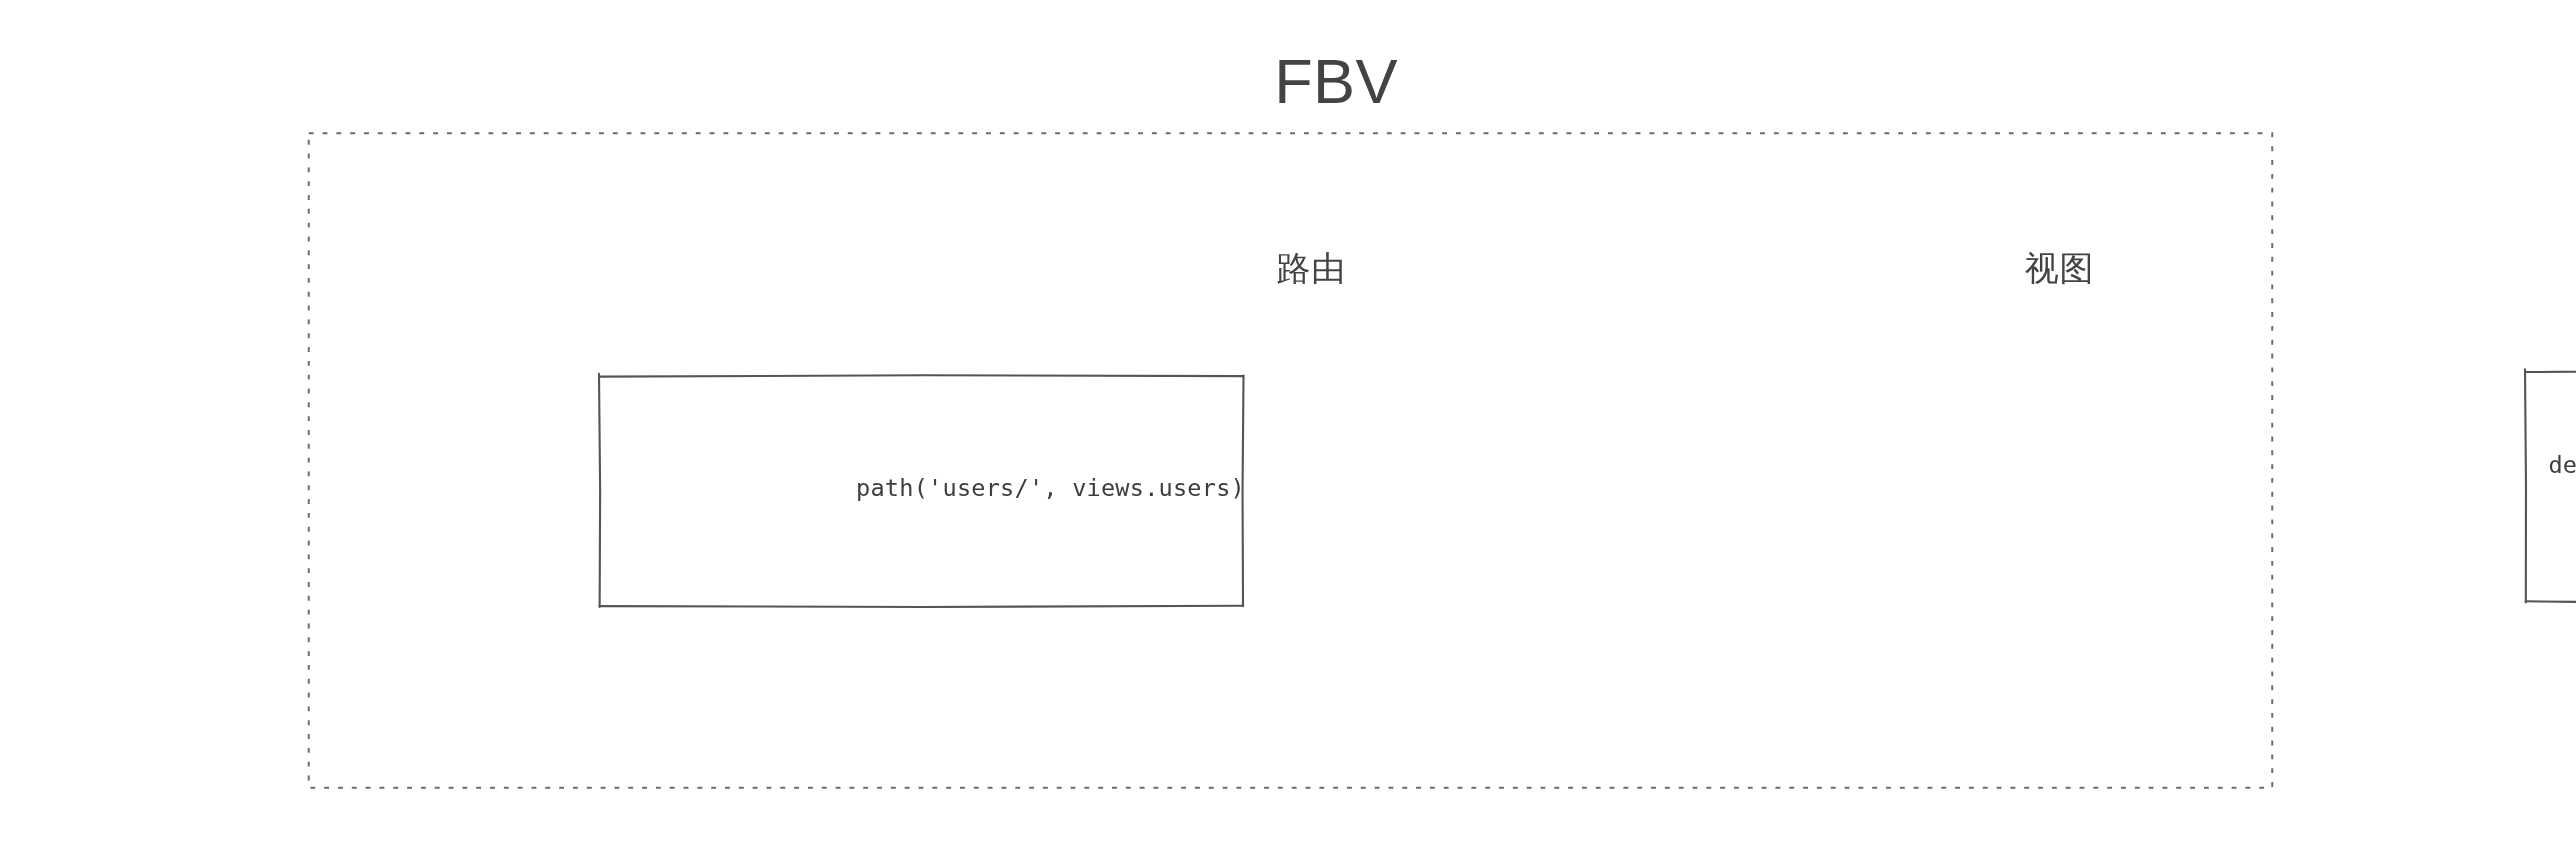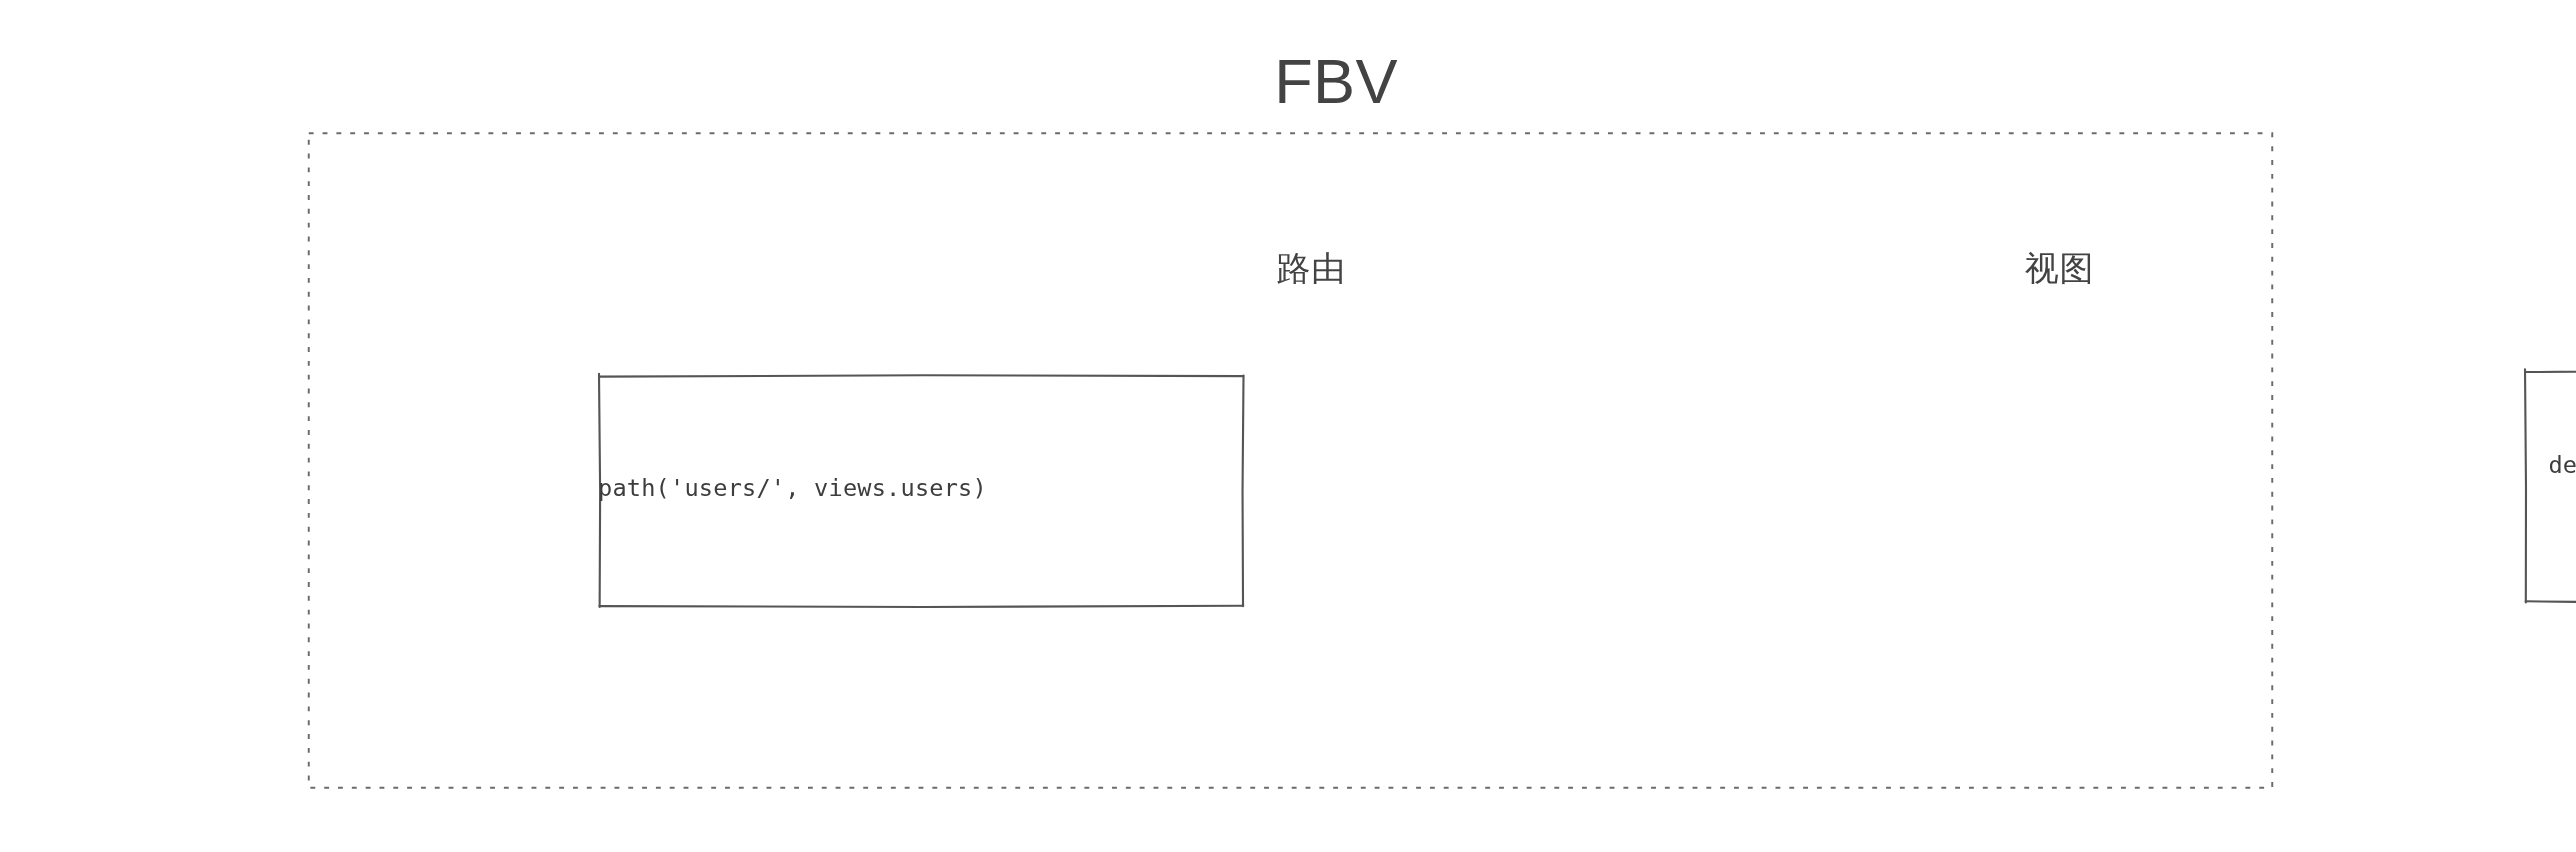--- a/index.html
+++ b/index.html
@@ -121,21 +121,21 @@
     font-weight: 400;
     color: #3d3d3d;
     line-height: 1.38;
     white-space: pre;
     letter-spacing: 0.2px;
   }
   #code-route {
     left: 0;
     top: 99px;
     width: 647px;
-    text-align: left;
+    text-align: right;
   }
   #code-view {
     left: 24.4px;
     top: 81px;
     text-align: left;
   }
 </style>
 </head>
 <body>
 

